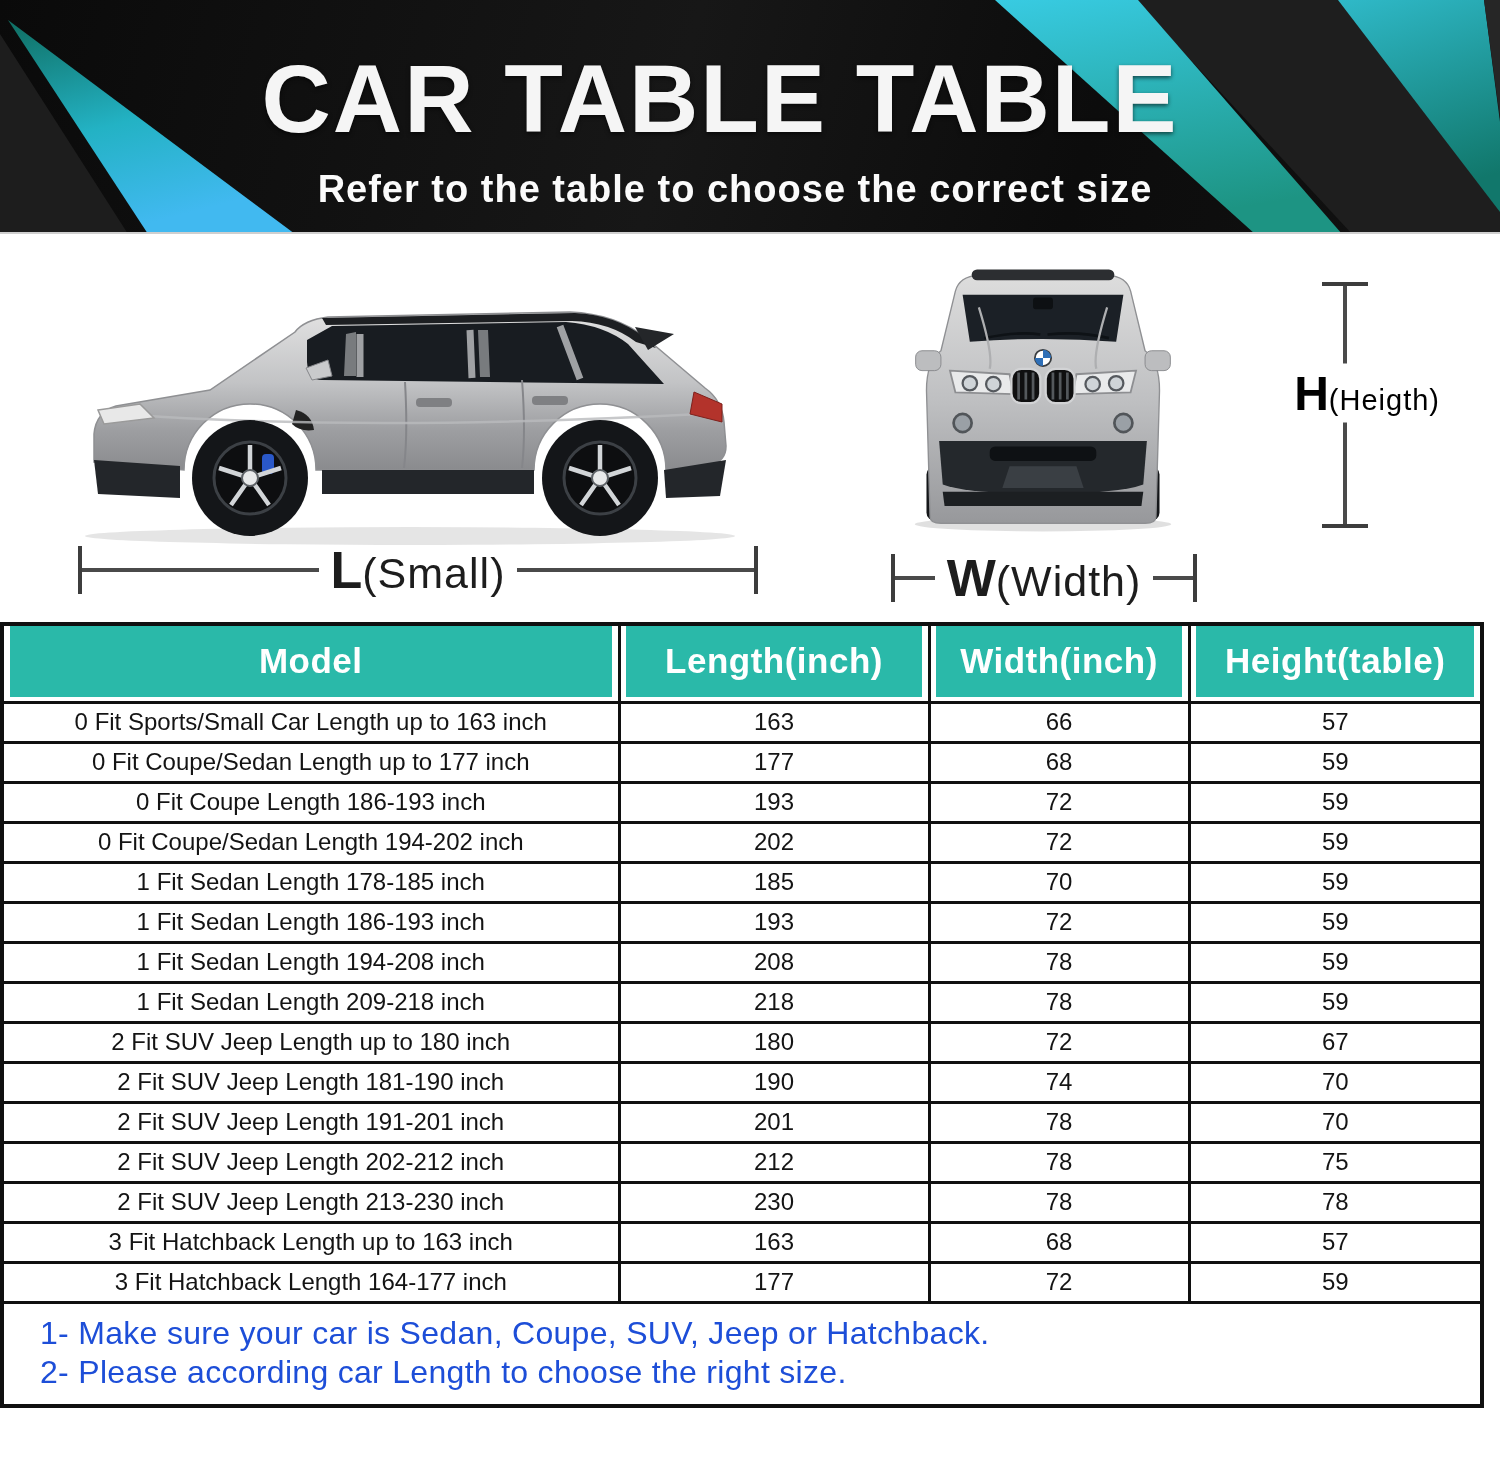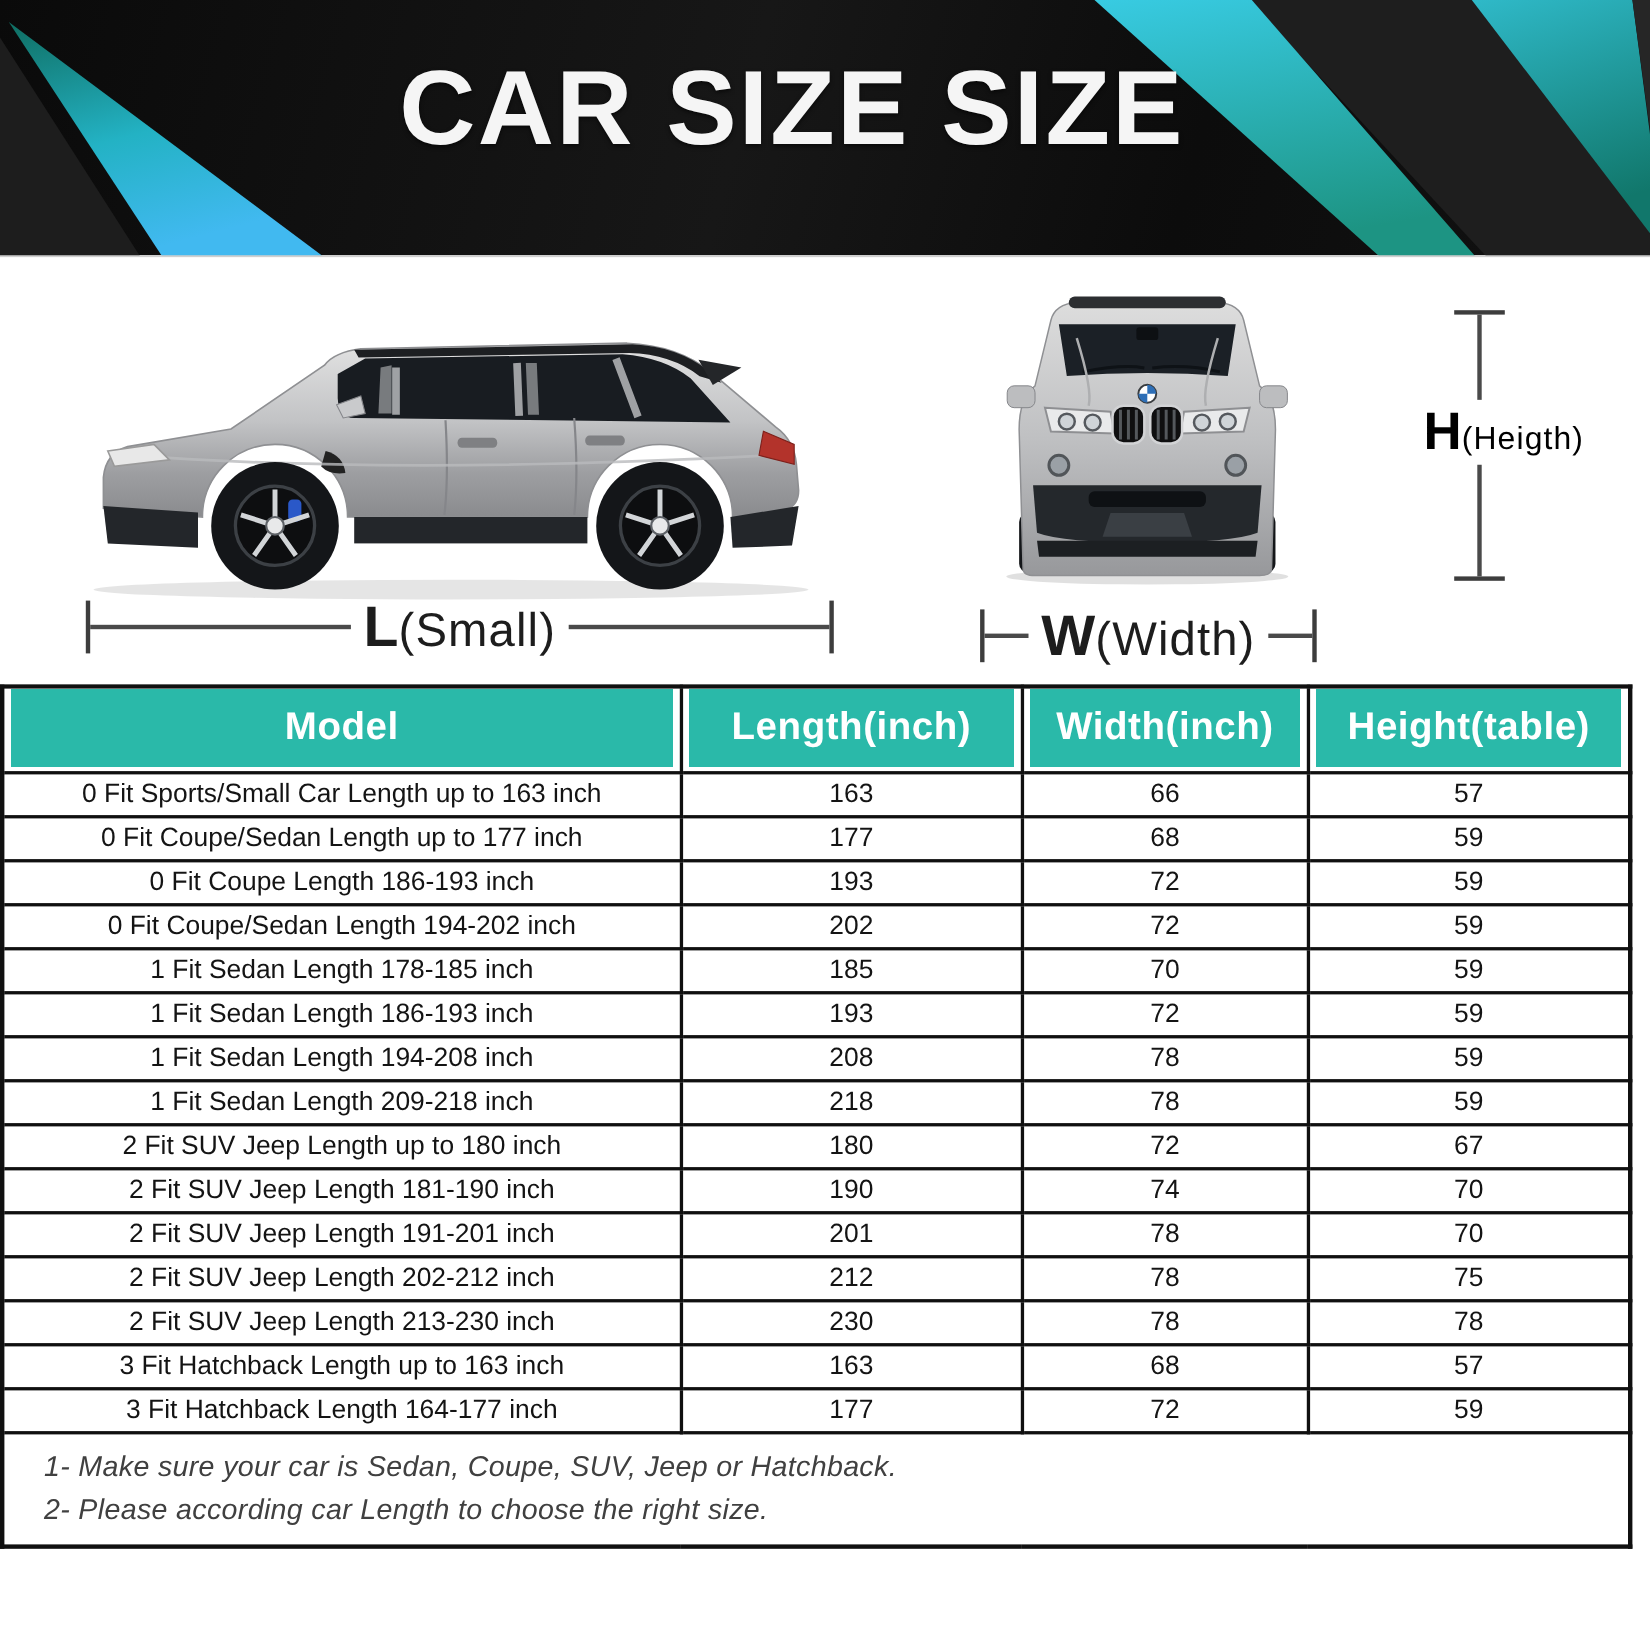--- a/index.html
+++ b/index.html
@@ -43,21 +43,21 @@
 
   
   .size-table { width:1480px; margin:0 0; border-collapse:collapse; table-layout:fixed;
                 border:4px solid #101010; }
   .size-table th, .size-table td { border:3px solid #101010; text-align:center; color:#141414; }
   .size-table th { height:78px; background:var(--teal,#2ab9a9); background-clip:content-box;
                    padding:0 6px 4px 6px; color:#fff; font-size:35px; font-weight:700;
                    letter-spacing:.5px; }
   .size-table td { height:40px; font-size:24px; font-weight:500; background:#fff; }
   .notes-cell { text-align:left !important; padding:10px 0 12px 36px; }
-  .note-line { font-size:26px; font-weight:500; line-height:39px; color:#404040; letter-spacing:.3px;font-style:italic; }
+  .note-line { font-size:32px; font-weight:500; line-height:39px; color:#1d4ed8; letter-spacing:.3px; }
 </style>
 </head>
 <body>
 
 <div class="page">
 
   <header class="banner">
     <svg class="banner-decor" width="1500" height="234" viewBox="0 0 1500 234">
       <defs>
         <linearGradient id="gL" x1="0" y1="0" x2="0.35" y2="1">
@@ -74,21 +74,22 @@
             <stop offset="1" stop-color="#11776b"></stop>
         </linearGradient>
       </defs>
       <polygon points="0,34 0,234 128,234" fill="#1d1d1d"></polygon>
       <polygon points="8,20 295,234 148,234" fill="url(#gL)"></polygon>
       <polygon points="1135,0 1340,0 1500,198 1500,234 1352,234" fill="#1e1e1e"></polygon>
       <polygon points="995,0 1138,0 1342,234 1255,234" fill="url(#gR1)"></polygon>
       <polygon points="1338,0 1484,0 1500,122 1500,212" fill="url(#gR2)"></polygon>
       <polygon points="1484,0 1500,0 1500,118" fill="#262626"></polygon>
     </svg>
-    <div class="banner-title">CAR SIZE SIZE</div>
+    <div class="banner-title">CAR TABLE TABLE</div>
+    <div class="banner-subtitle">Refer to the table to choose the correct size</div>
   </header>
 
   <section class="cars">
 
     <svg class="car-side" width="700" height="282" viewBox="0 0 700 282">
       <defs>
         <linearGradient id="bodyS" x1="0" y1="0" x2="0" y2="1">
           <stop offset="0" stop-color="#e2e2e2"></stop>
             <stop offset=".45" stop-color="#c2c3c5"></stop>
           <stop offset=".75" stop-color="#9d9ea1"></stop>

